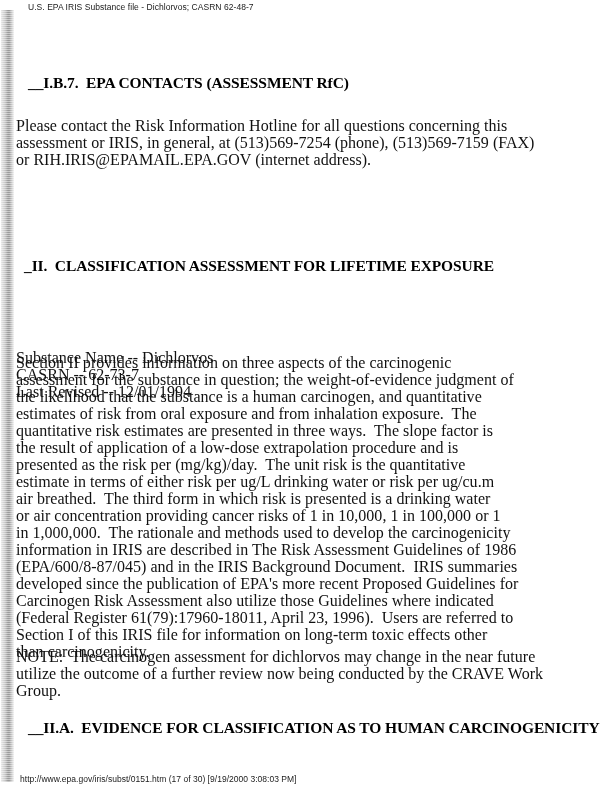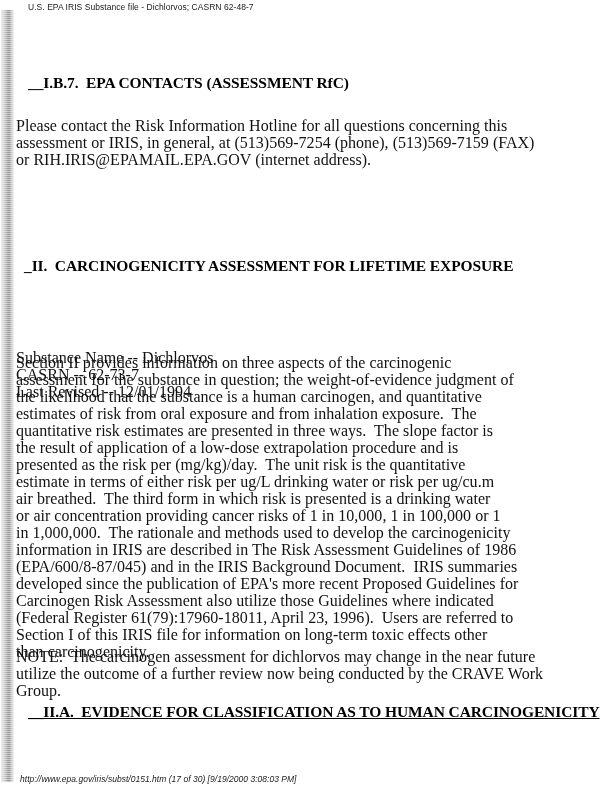--- a/index.html
+++ b/index.html
@@ -58,21 +58,20 @@
 
   .page-footer {
     position: absolute;
     left: 20px;
     top: 774px;
     font-family: "Liberation Sans", sans-serif;
     font-size: 8.5px;
     color: #1a1a1a;
     letter-spacing: 0.02px;
     white-space: nowrap;
-    font-style: italic;
   }
 
   .content {
     position: absolute;
     left: 16px;
     top: 0;
     width: 584px;
   }
 
   h1.sec-heading {
@@ -107,21 +106,21 @@
 <div class="page-header">U.S. EPA IRIS Substance file - Dichlorvos; CASRN 62-48-7</div>
 
 <div class="content">
 
   <h1 class="sec-heading abs" style="left:12px; top:74px;">__I.B.7.  EPA CONTACTS (ASSESSMENT RfC)</h1>
 
   <pre class="mono abs" style="left:0px; top:117px;">Please contact the Risk Information Hotline for all questions concerning this
 assessment or IRIS, in general, at (513)569-7254 (phone), (513)569-7159 (FAX)
 or RIH.IRIS@EPAMAIL.EPA.GOV (internet address).</pre>
 
-  <h1 class="sec-heading abs" style="left:8px; top:257px;">_II.  CARCINOGENICITY ASSESSMENT FOR LIFETIME EXPOSURE</h1>
+  <h1 class="sec-heading abs" style="left:8px; top:257px;">_II.  CLASSIFICATION ASSESSMENT FOR LIFETIME EXPOSURE</h1>
 
   <pre class="mono abs" style="left:0px; top:309px;margin-top:40px;">Substance Name -- Dichlorvos
 CASRN -- 62-73-7
 Last Revised -- 12/01/1994</pre>
 
   <pre class="mono abs" style="left:0px; top:354px;">Section II provides information on three aspects of the carcinogenic
 assessment for the substance in question; the weight-of-evidence judgment of
 the likelihood that the substance is a human carcinogen, and quantitative
 estimates of risk from oral exposure and from inhalation exposure.  The
 quantitative risk estimates are presented in three ways.  The slope factor is
@@ -136,17 +135,17 @@
 developed since the publication of EPA's more recent Proposed Guidelines for
 Carcinogen Risk Assessment also utilize those Guidelines where indicated
 (Federal Register 61(79):17960-18011, April 23, 1996).  Users are referred to
 Section I of this IRIS file for information on long-term toxic effects other
 than carcinogenicity.</pre>
 
   <pre class="mono abs" style="left:0px; top:648px;">NOTE:  The carcinogen assessment for dichlorvos may change in the near future
 utilize the outcome of a further review now being conducted by the CRAVE Work
 Group.</pre>
 
-  <h1 class="sec-heading abs" style="left:12px; top:703px;text-decoration:underline;">__II.A.  EVIDENCE FOR CLASSIFICATION AS TO HUMAN CARCINOGENICITY</h1>
+  <h1 class="sec-heading abs" style="left:12px; top:719px;">__II.A.  EVIDENCE FOR CLASSIFICATION AS TO HUMAN CARCINOGENICITY</h1>
 
 </div>
 
 <div class="page-footer">http://www.epa.gov/iris/subst/0151.htm (17 of 30) [9/19/2000 3:08:03 PM]</div>
 
 </body></html>

